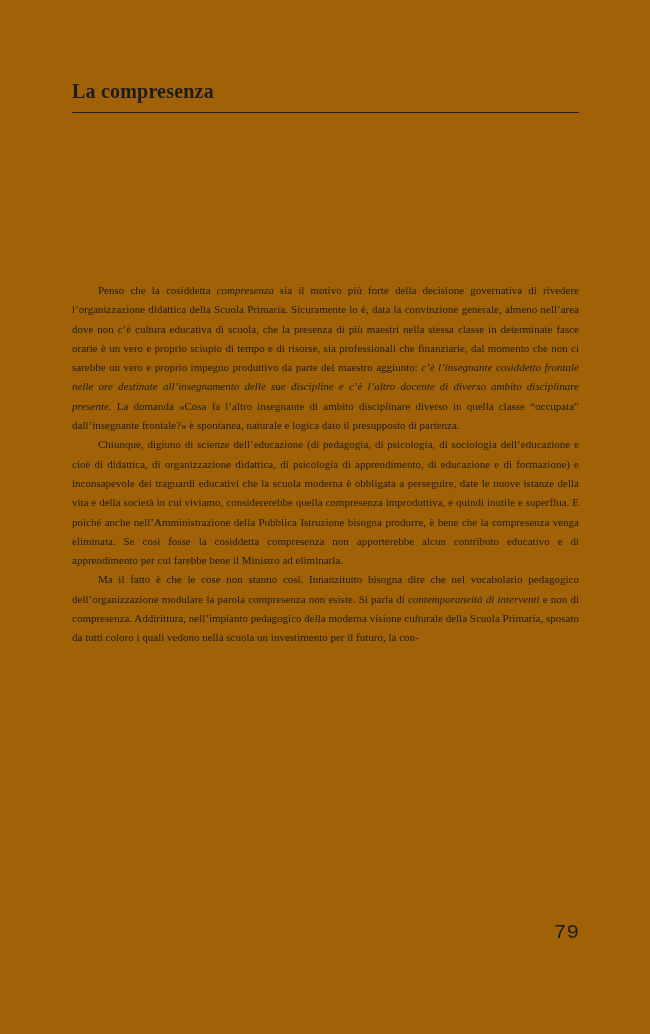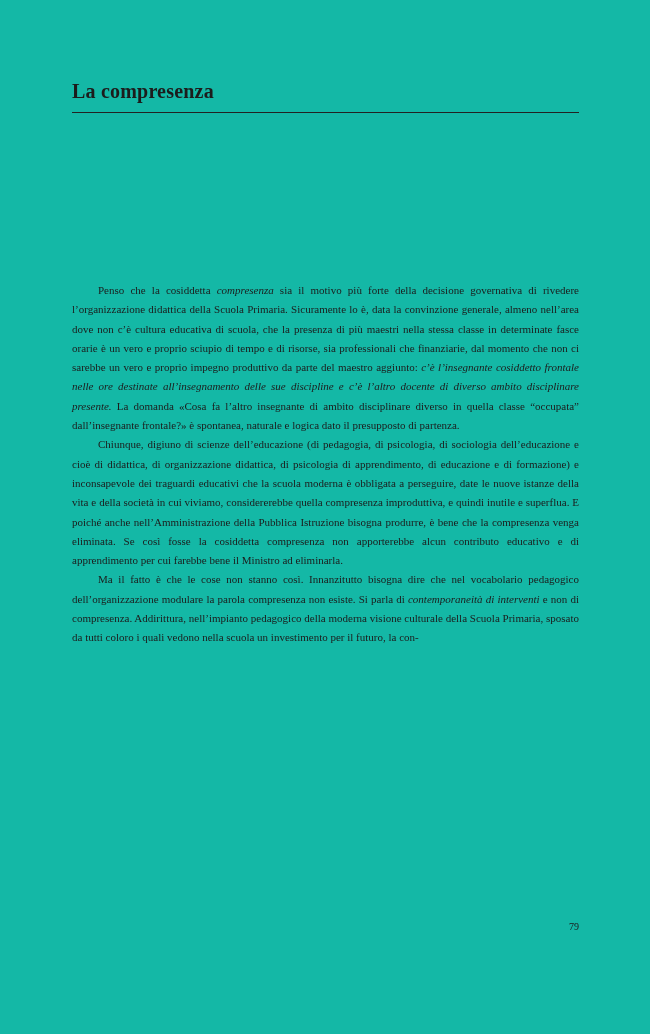--- a/index.html
+++ b/index.html
@@ -4,21 +4,21 @@
 <style>
   html, body {
     margin: 0;
     padding: 0;
     background: #ffffff;
   }
   .page {
     position: relative;
     width: 650px;
     height: 1034px;
-    background: #14b8a6;
+    background: #a16207;
     font-family: "Liberation Serif", "DejaVu Serif", serif;
     color: #1c1c1c;
     overflow: hidden;
     box-sizing: border-box;
   }
   .content {
     position: absolute;
     left: 72px;
     right: 71px;
     top: 0;
@@ -50,22 +50,23 @@
     line-height: 19.3px;
     hyphens: none;
   }
   .body-text p .italic {
     font-style: italic;
   }
   .page-footer {
     position: absolute;
     top: 921px;
     right: 71px;
-    font-size: 10px;
+    font-size: 21px;
     color: #1c1c1c;
+    font-family: Liberation Mono, monospace;
   }
 </style>
 </head>
 <body>
 
 <div class="page">
   <div class="content">
 
     <div class="chapter-header">
       <h1 class="chapter-title">La compresenza</h1>

